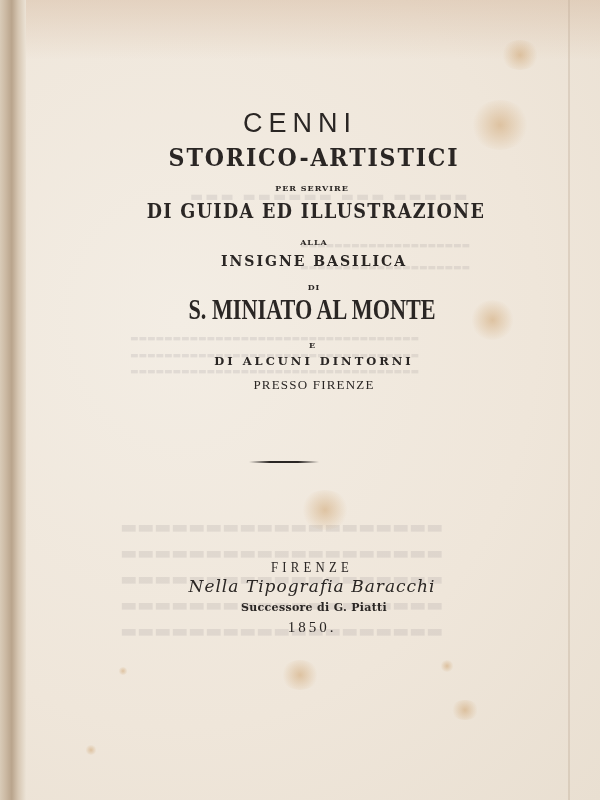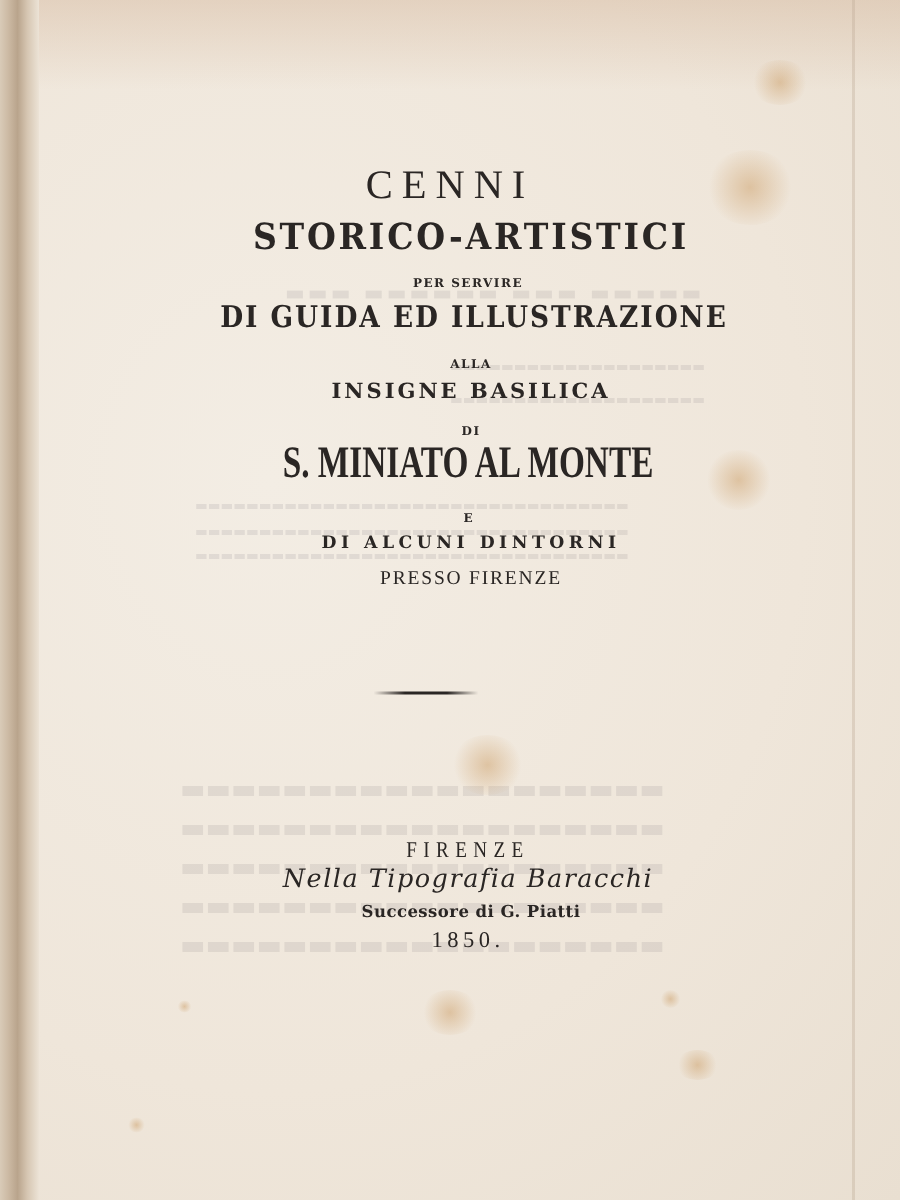--- a/index.html
+++ b/index.html
@@ -31,21 +31,21 @@
       font-family: "DejaVu Serif", serif; white-space: nowrap;
     }
     .foxing {
       position: absolute; border-radius: 50%;
       background: radial-gradient(circle, rgba(200,150,90,0.45) 0%, rgba(200,150,90,0) 70%);
     }
     .line {
       position: absolute; left: 0; width: 600px; text-align: center;
       color: #2a2624; white-space: nowrap;
     }
-    .l-cenni { top: 108px; font-size: 27px; letter-spacing: 6px; font-family: Liberation Serif, serif; }
+    .l-cenni { top: 108px; font-size: 27px; letter-spacing: 6px; font-family: Liberation Sans, sans-serif; }
     .l-storico { top: 143px; font-size: 24px; font-weight: bold; letter-spacing: 2px; font-family: "DejaVu Serif", serif; transform: scaleX(0.92); left: 14px; }
     .l-per { top: 183px; font-size: 8px; letter-spacing: 1px; font-weight: bold; left: 12px; }
     .l-guida { top: 199px; font-size: 20px; font-weight: bold; letter-spacing: 1.5px; transform: scaleX(0.88); left: 16px; }
     .l-alla { top: 237px; font-size: 8px; letter-spacing: 1px; font-weight: bold; left: 14px; }
     .l-insigne { top: 253px; font-size: 14px; font-weight: bold; letter-spacing: 2px; left: 14px; }
     .l-di { top: 282px; font-size: 8px; font-weight: bold; letter-spacing: 1px; left: 14px; }
     .l-miniato { top: 292px; font-size: 30px; font-weight: bold; letter-spacing: 0px; transform: scaleX(0.74); left: 12px; font-family: "Liberation Serif", serif; }
     .l-e { top: 340px; font-size: 8px; font-weight: bold; left: 12px; }
     .l-alcuni { top: 354px; font-size: 11.5px; font-weight: bold; letter-spacing: 3px; left: 14px; }
     .l-presso { top: 377px; font-size: 13px; letter-spacing: 1.2px; left: 14px; font-family: "Liberation Serif", serif; }

